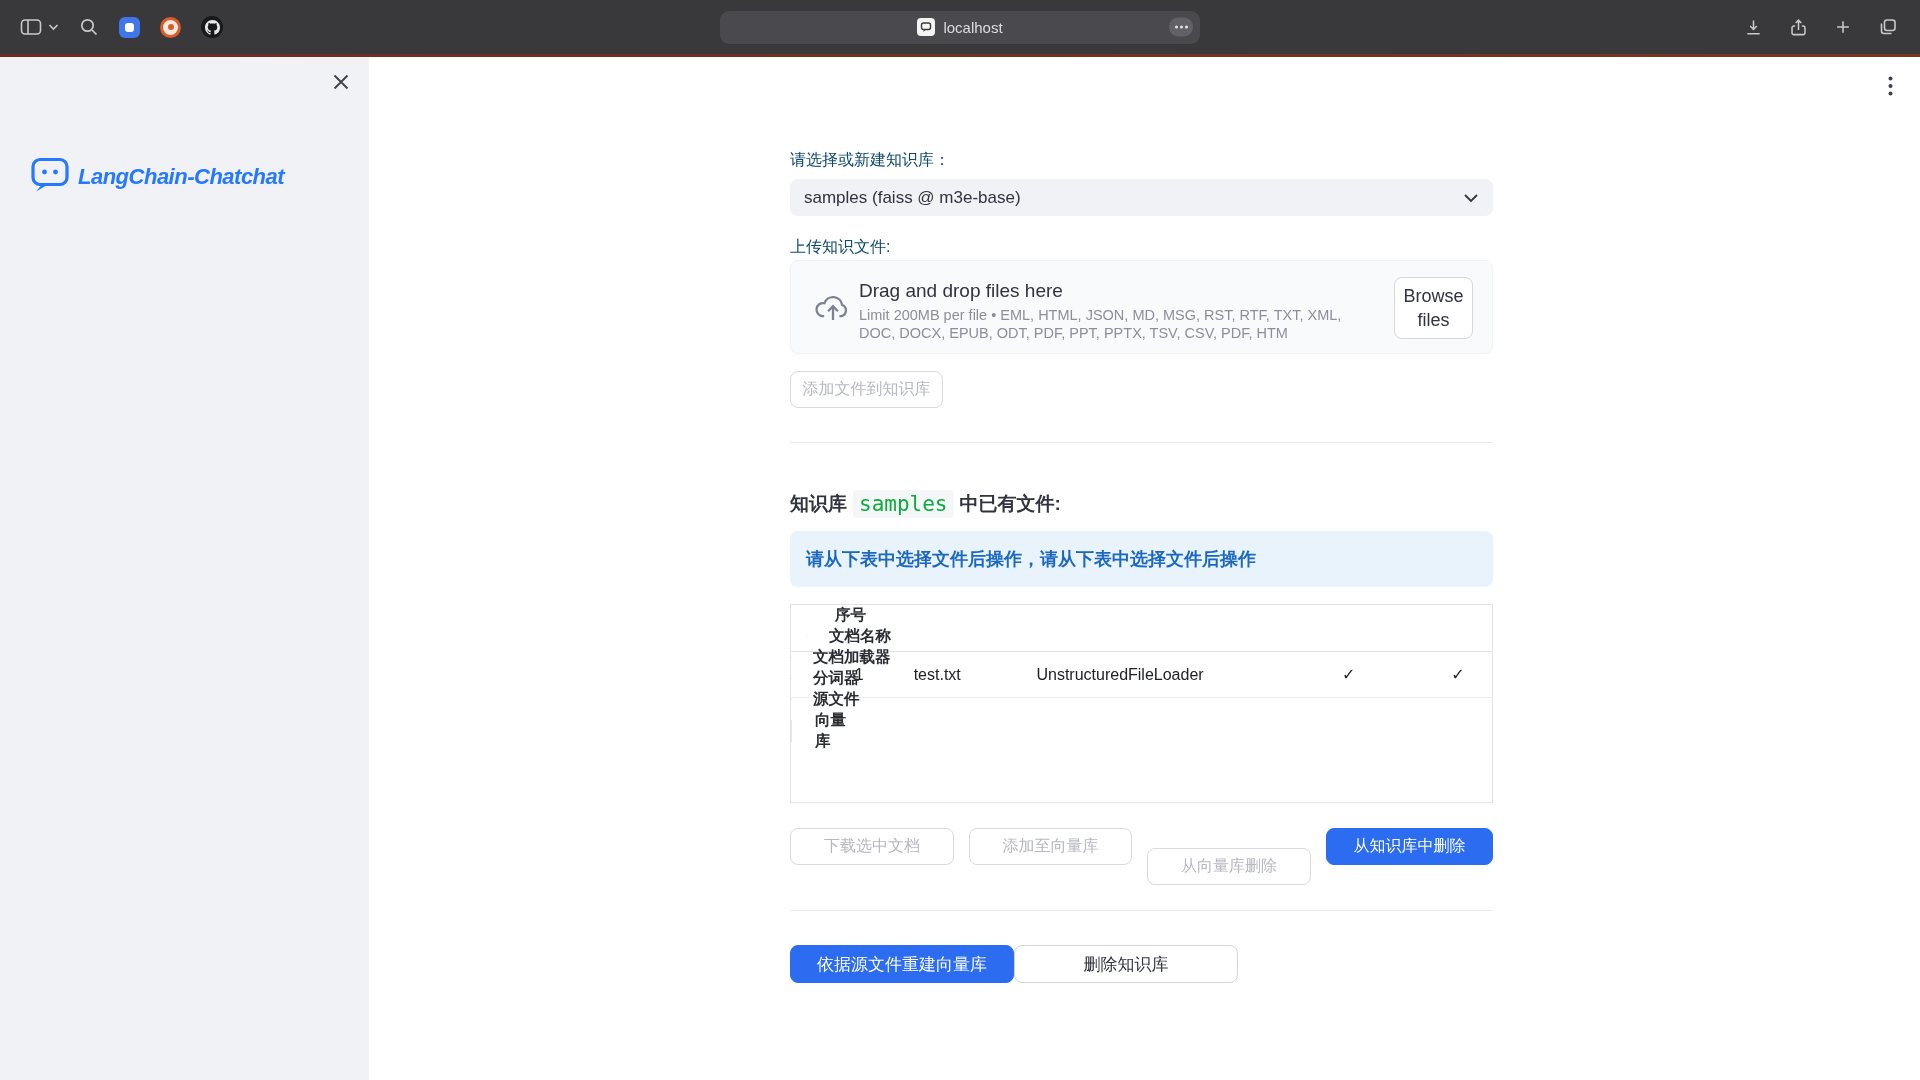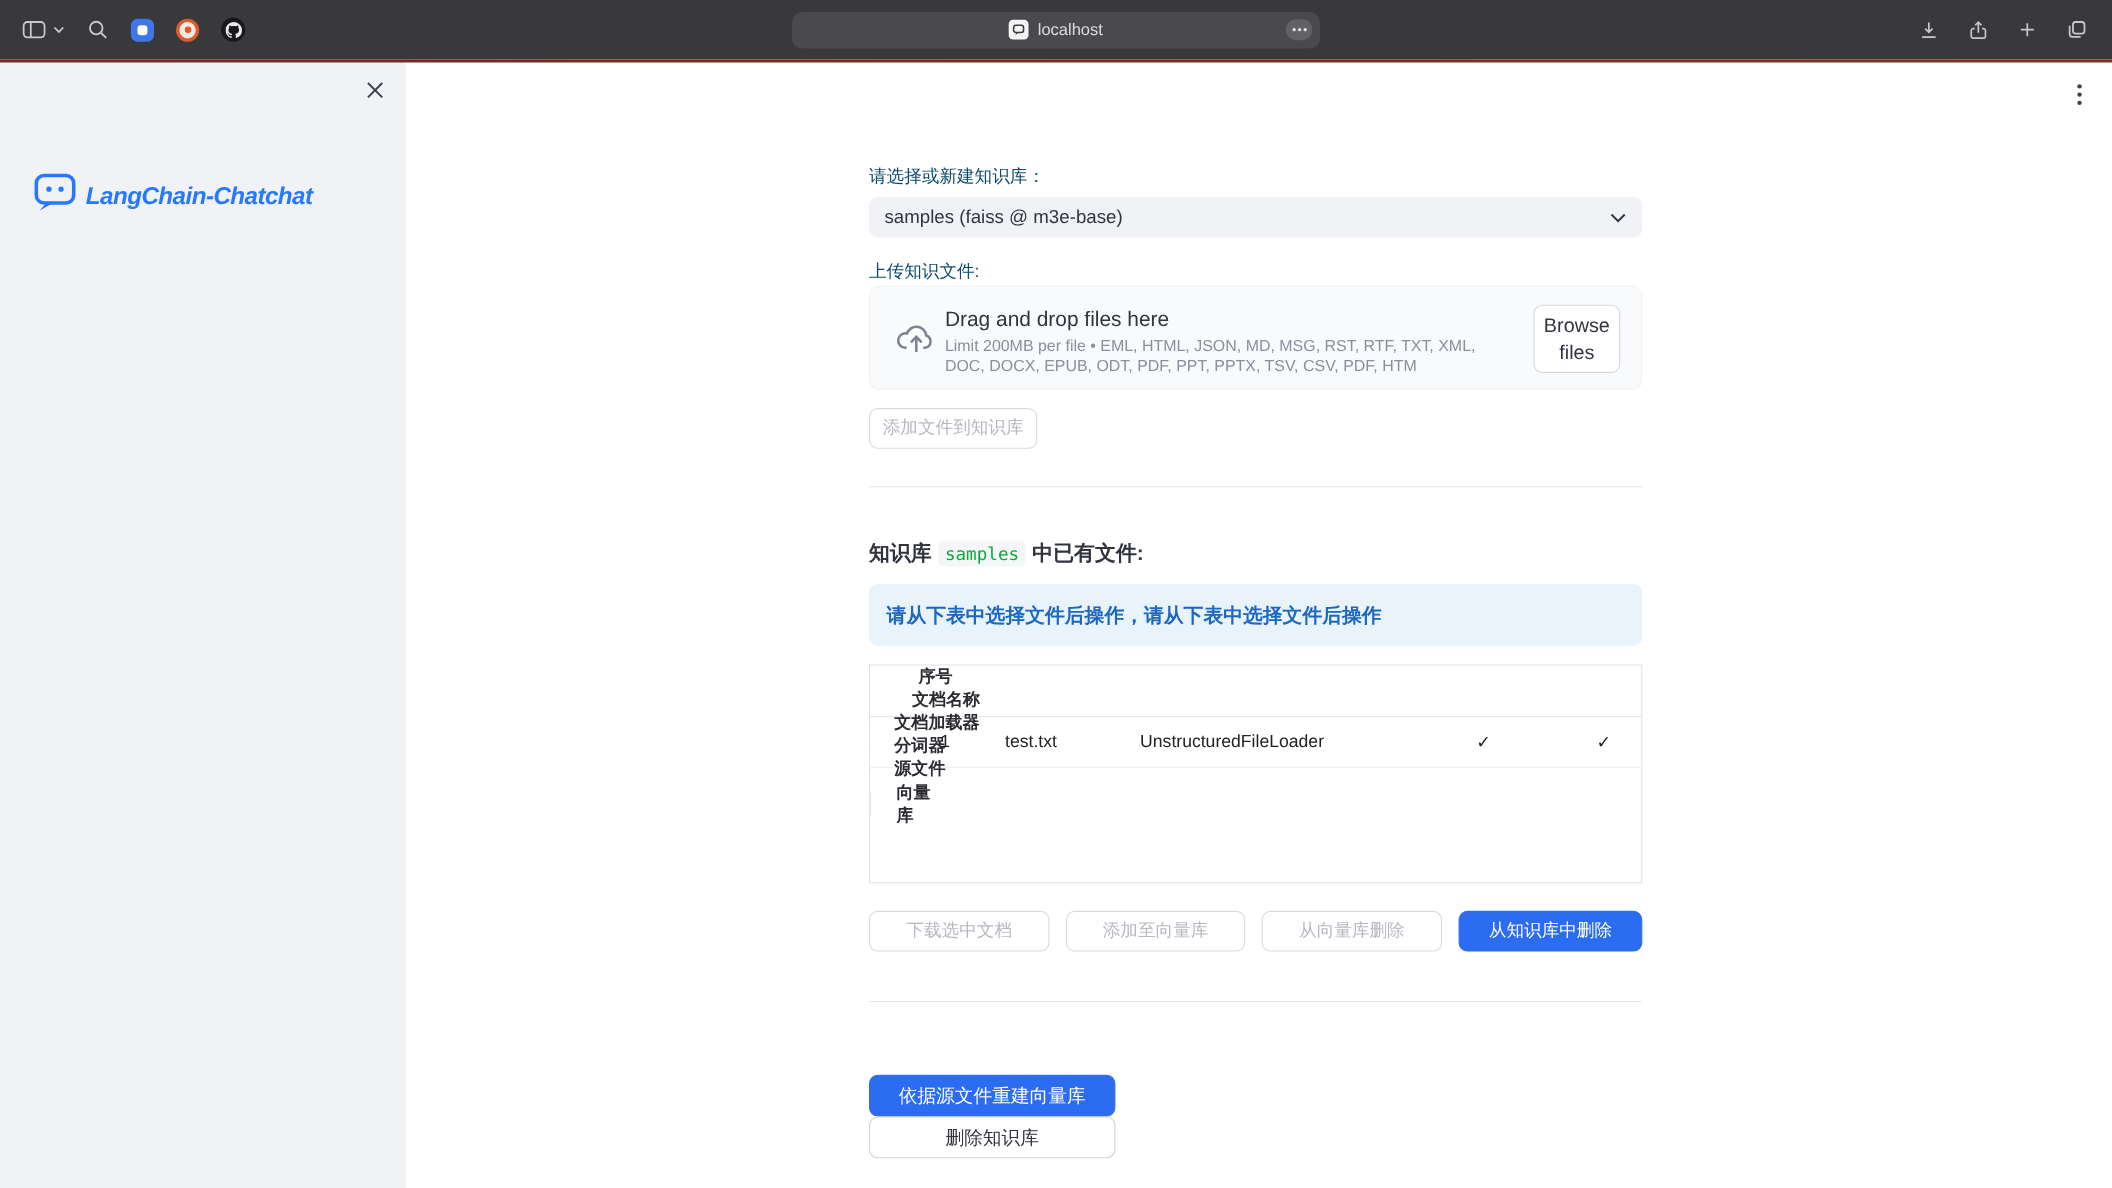--- a/index.html
+++ b/index.html
@@ -92,43 +92,43 @@
   .btn-primary { background:#2b6cf0; border:1px solid #2b6cf0; color:#ffffff; }
 
   .add-btn { top:314px; width:153px; height:37px; position:absolute; left:421px; }
 
   .divider { height:1px; background:#e6e8eb; }
   .div1 { top:385px; } .div2 { top:853px; }
 
   .heading { top:433px; font-size:19px; font-weight:bold; color:#31333f;
     display:flex; align-items:center; gap:6px; }
   .code { font-family:"DejaVu Sans Mono","Liberation Mono",monospace; font-weight:normal;
-    font-size:16px; color:#09ab3b; background:#f5f6f8; border-radius:4px; padding:2px 6px; }
+    font-size:21px; color:#09ab3b; background:#f5f6f8; border-radius:4px; padding:2px 6px; }
 
   .infobox { top:474px; height:56px; background:#e8f3fc; border-radius:8px;
     display:flex; align-items:center; padding:0 16px; color:#1c67c0;
     font-size:18px; font-weight:bold; }
 
   .tbl { top:547px; height:199px; border:1px solid #e1e3e8; background:#ffffff; }
   .tbl-head { display:flex; height:47px; border-bottom:1px solid #e1e3e8;flex-direction:column; }
   .tbl-row { display:flex; height:46px; border-bottom:1px solid #eceef1; }
   .hc, .cc { display:flex; align-items:center; font-size:16px; color:#202226;
     padding-left:22px; position:relative; }
   .hc { font-weight:bold; color:#2a2c31; font-size:15.5px; }
   .hc:not(:first-child)::before { content:""; position:absolute; left:0; top:10px; bottom:10px;
     width:1px; background:#e4e6ea; }
   .c0 { width:87px; justify-content:flex-end; padding-left:0; padding-right:12px; }
   .c1 { width:126px;margin-left:16px; } .c2 { width:208px; } .c3 { width:106px; }
   .c4 { width:110px; } .c5 { width:66px; padding-left:24px; }
 
   .action-row { top:771px; display:flex; justify-content:space-between; }
   .action-row .btn { height:37px; }
-  .ab1 { width:164px; } .ab2 { width:163px; } .ab3 { width:164px; } .ab4 { width:167px; }
-
-  .bottom-row { top:920px; display:flex; justify-content:flex-start;flex-direction:column; }
+  .ab1 { width:164px; } .ab2 { width:163px; } .ab3 { width:164px;margin-top:20px; } .ab4 { width:167px; }
+
+  .bottom-row { top:888px; display:flex; justify-content:flex-start; }
   .bottom-row .btn { height:38px; width:224px; font-size:17px; }
 </style>
 </head>
 <body>
 
 <div class="toolbar">
   <div class="tb-left">
     <div class="toggle-group">
       <div class="tb-icon">
         <svg width="22" height="18" viewBox="0 0 22 18" fill="none" stroke="#c9c9cb" stroke-width="1.6">

